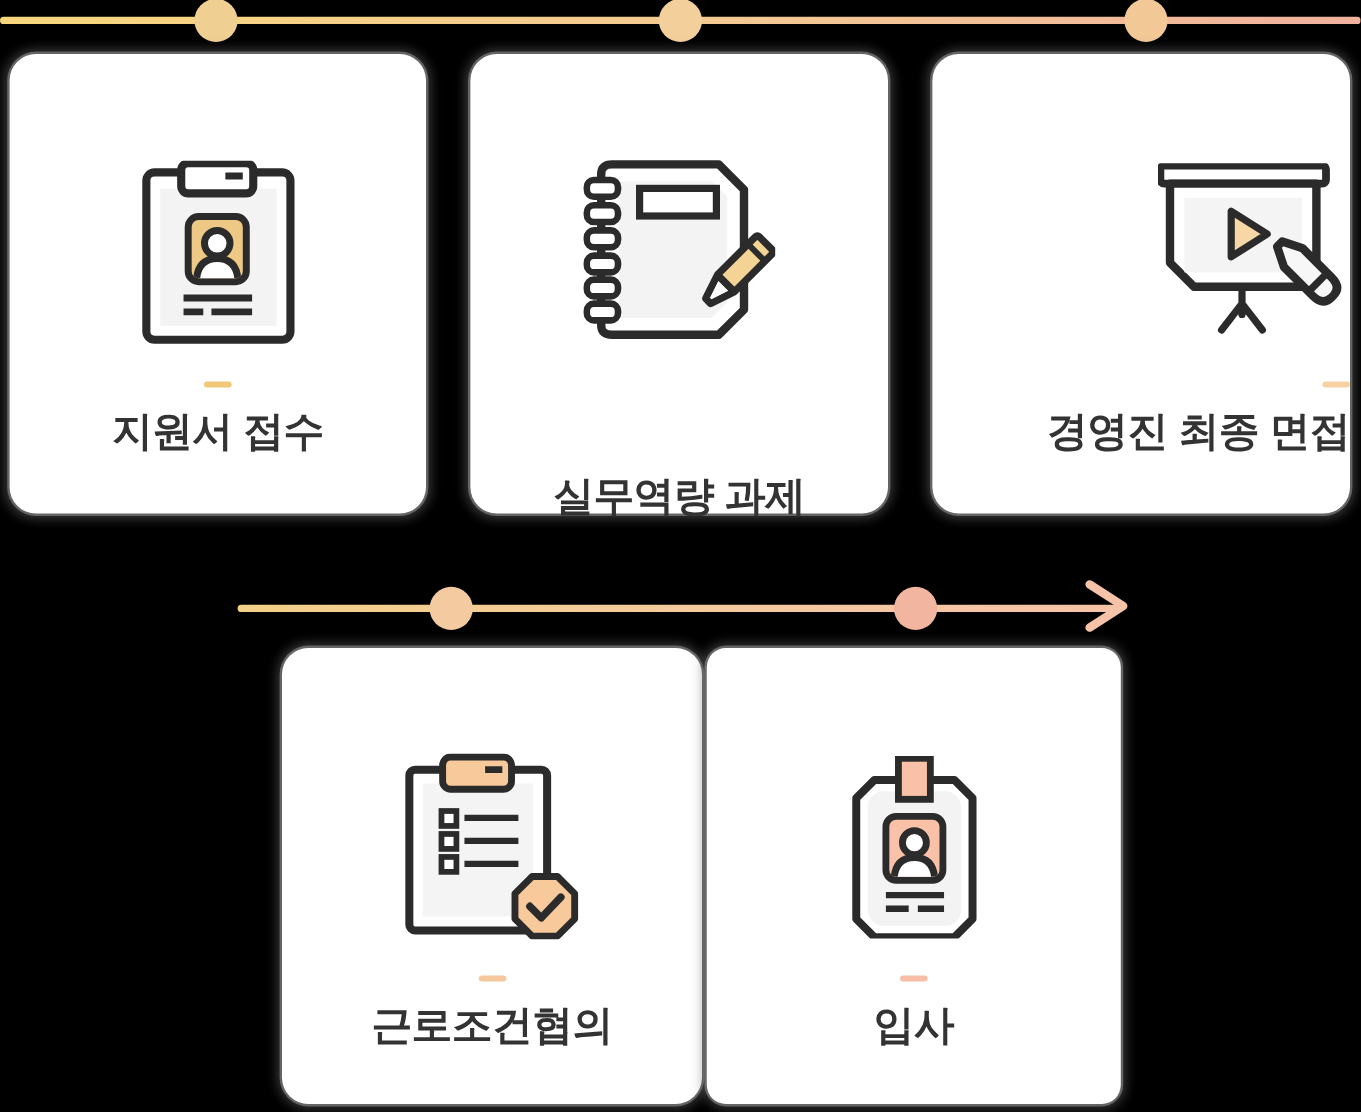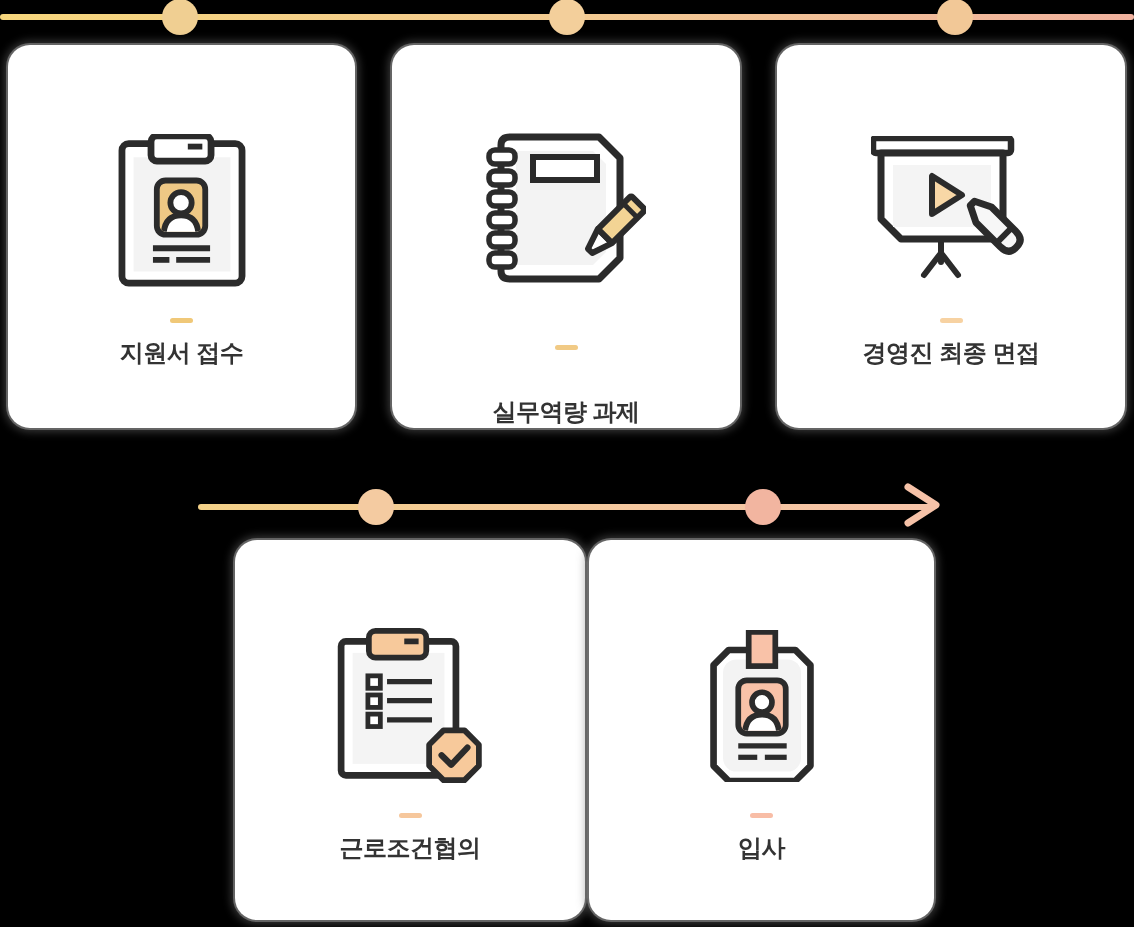--- a/index.html
+++ b/index.html
@@ -10,27 +10,27 @@
   .tline-top{left:0;top:14px;width:1134px;}
   .tline-bottom{left:198px;top:504px;width:734px;}
   .tdot{position:absolute;width:36px;height:36px;border-radius:50%;}
   .arrow-svg{position:absolute;left:904px;top:483px;}
   
   .card{position:absolute;background:#fff;border-radius:22px;
         box-shadow:0 0 0 2px rgba(150,150,150,.55), 0 0 9px 4px rgba(110,110,110,.5);
         display:flex;flex-direction:column;align-items:center;}
   .card-1{left:8px;top:45px;width:347px;height:383px;}
   .card-2{left:392px;top:45px;width:348px;height:383px;gap:32px;}
-  .card-3{left:777px;top:45px;width:348px;height:383px;}
+  .card-3{left:777px;top:45px;width:348px;height:383px;align-items:flex-end;}
   .card-4{left:200px;top:540px;width:350px;height:380px;margin-left:35px;}
-  .card-5{left:589px;top:540px;width:345px;height:380px;}
+  .card-5{left:589px;top:540px;width:345px;height:380px;border-radius:16px;}
   .icon-wrap{height:155px;margin-top:88px;display:flex;align-items:center;justify-content:center;}
   .icon-wrap svg{display:block;}
   .dash{width:23px;height:5px;border-radius:2.5px;margin-top:30px;}
-  .step-label{margin-top:14px;font-size:24px;font-weight:700;color:#333;letter-spacing:-0.5px;
+  .step-label{margin-top:14px;font-size:34px;font-weight:700;color:#333;letter-spacing:-0.5px;
               white-space:nowrap;}
   
   .ln{stroke:#2b2b2b;fill:none;}
   .fw{fill:#ffffff;stroke:#2b2b2b;}
   .fp{fill:#f3f3f3;}  
 </style>
 </head>
 <body>
 
 <div class="canvas">

